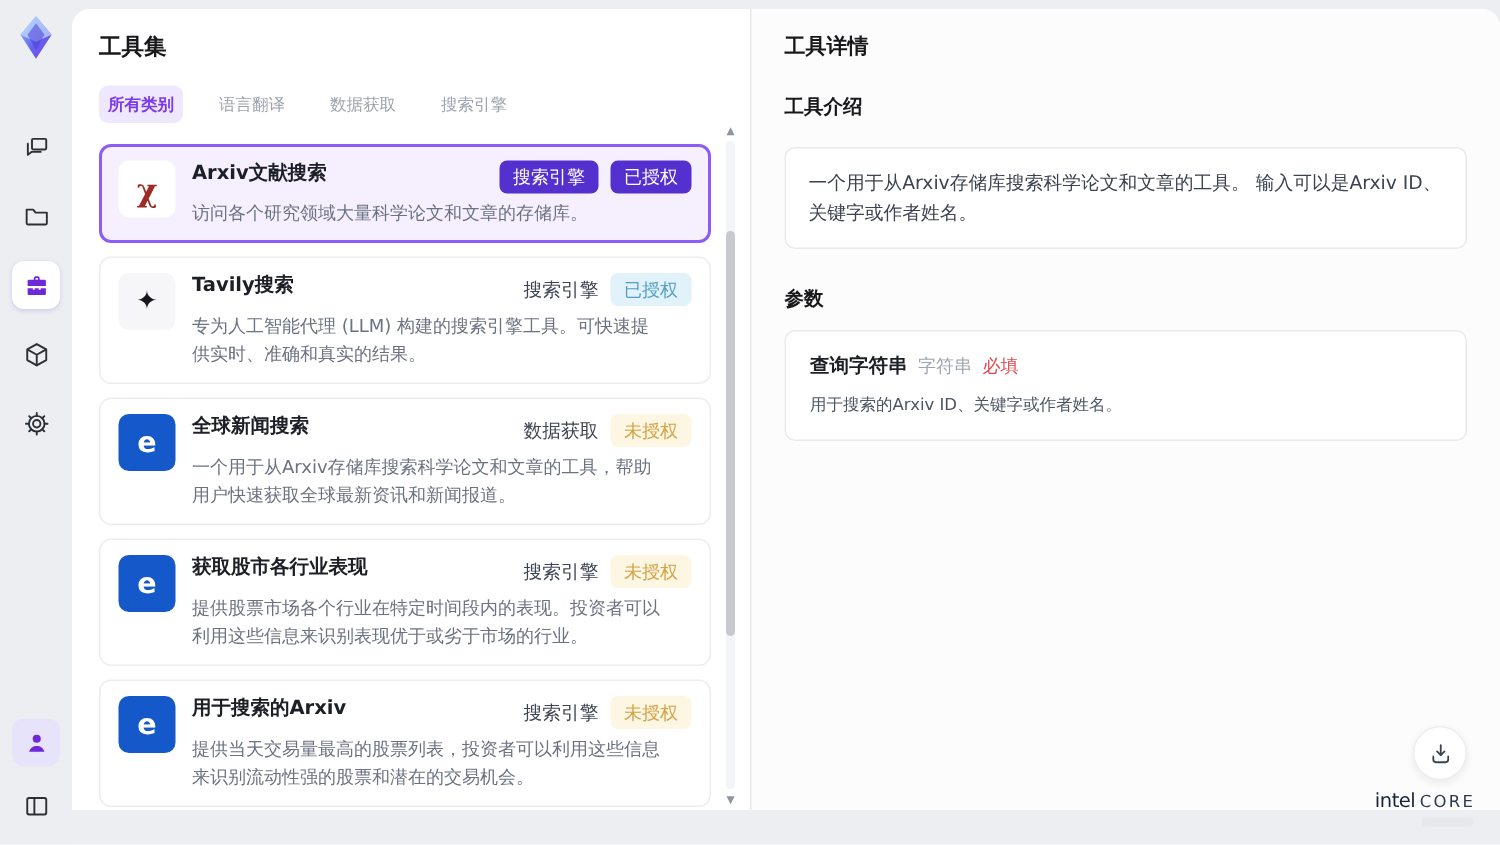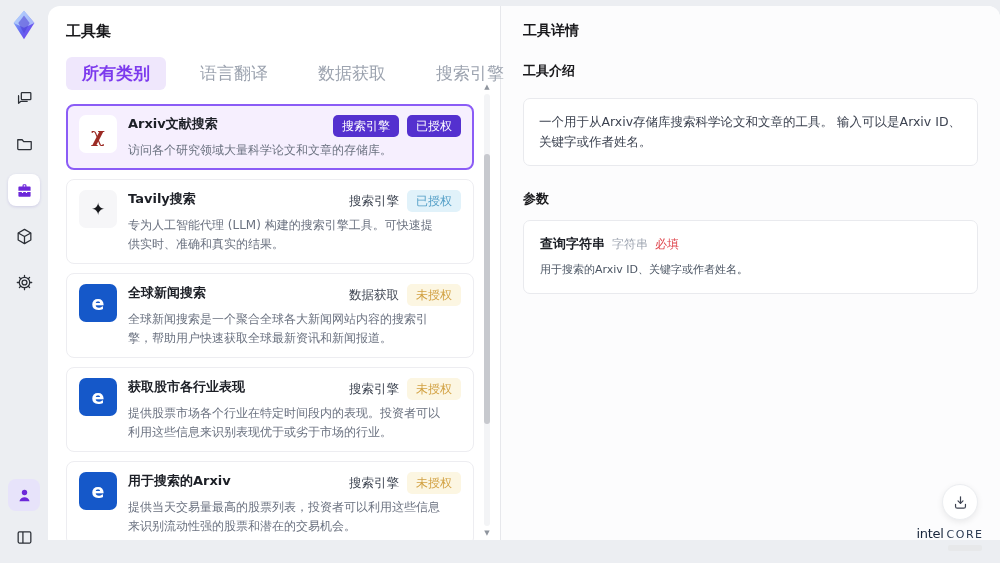--- a/index.html
+++ b/index.html
@@ -35,21 +35,21 @@
     flex:1; margin-top:6px; background:#ffffff;
     border-radius:12px 12px 0 0; display:flex; overflow:hidden;
     height:534px;
   }
 
   
   .list-panel { width:452px; flex:0 0 452px; padding:16px 0 0 18px; position:relative; }
   .page-title { font-size:15px; font-weight:bold; color:#18181b; margin-bottom:16px; }
   .tabs { display:flex; align-items:center; gap:18px; margin-bottom:14px; }
   .tab {
-    font-size:17px; color:#9ca3af; padding:5px 16px; border-radius:6px;
+    font-size:11px; color:#9ca3af; padding:5px 6px; border-radius:6px;
     cursor:pointer; white-space:nowrap;
   }
   .tab.active { background:#efe7fc; color:#7c3aed; font-weight:bold; }
 
   .tool-list { display:flex; flex-direction:column; gap:9px; padding-right:26px; height:446px; overflow:hidden; }
   .tool-card {
     border:1px solid #ededf1; border-radius:8px; background:#ffffff;
     padding:10px 12px; display:flex; gap:11px; cursor:pointer; flex:0 0 auto;
   }
   .tool-card.selected { border:2px solid #8b5cf6; background:#f6effe; padding:9px 11px; }
@@ -235,21 +235,21 @@
             <span class="glyph-blue">e</span>
           </div>
           <div class="tool-body">
             <div class="tool-head">
               <div class="tool-name">全球新闻搜索</div>
               <div class="tool-tags">
                 <span class="tag-plain">数据获取</span>
                 <span class="badge badge-yellow">未授权</span>
               </div>
             </div>
-            <div class="tool-desc">全球新闻搜索是一个聚合全球各大新闻网站内容的搜索引擎，帮助用户快速获取全球最新资讯和新闻报道。</div>
+            <div class="tool-desc">一个用于从Arxiv存储库搜索科学论文和文章的工具，帮助用户快速获取全球最新资讯和新闻报道。</div>
           </div>
         </div>
         <div class="tool-card">
           <div class="icon-box blue">
             <span class="glyph-blue">e</span>
           </div>
           <div class="tool-body">
             <div class="tool-head">
               <div class="tool-name">获取股市各行业表现</div>
               <div class="tool-tags">

